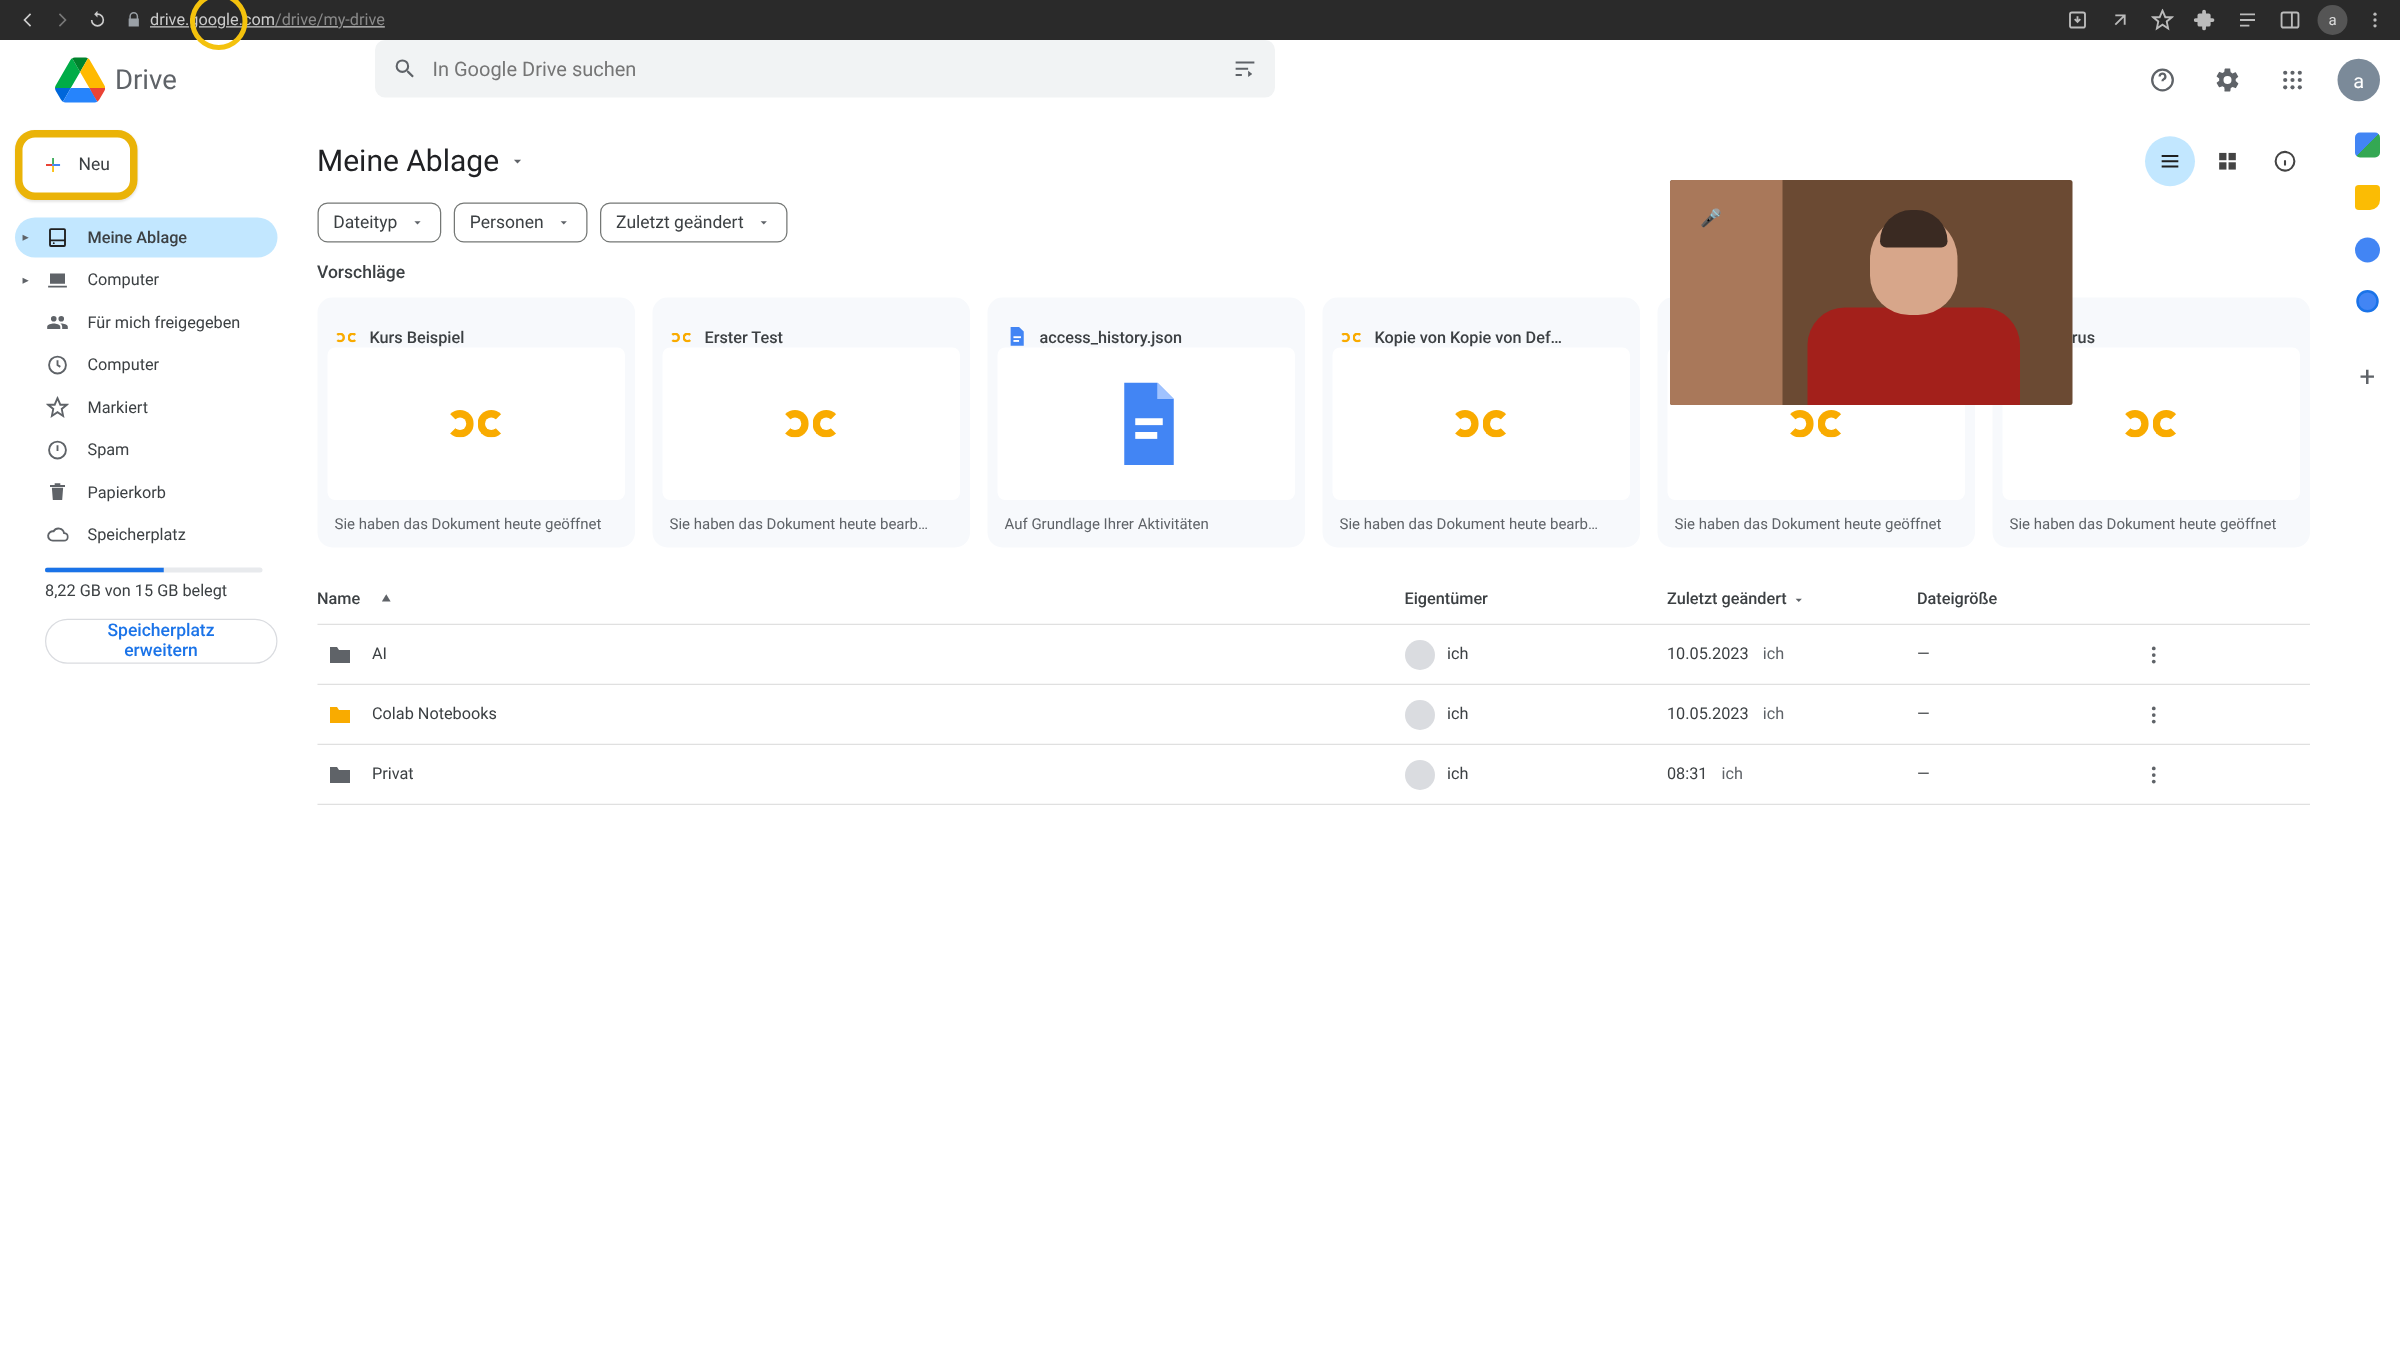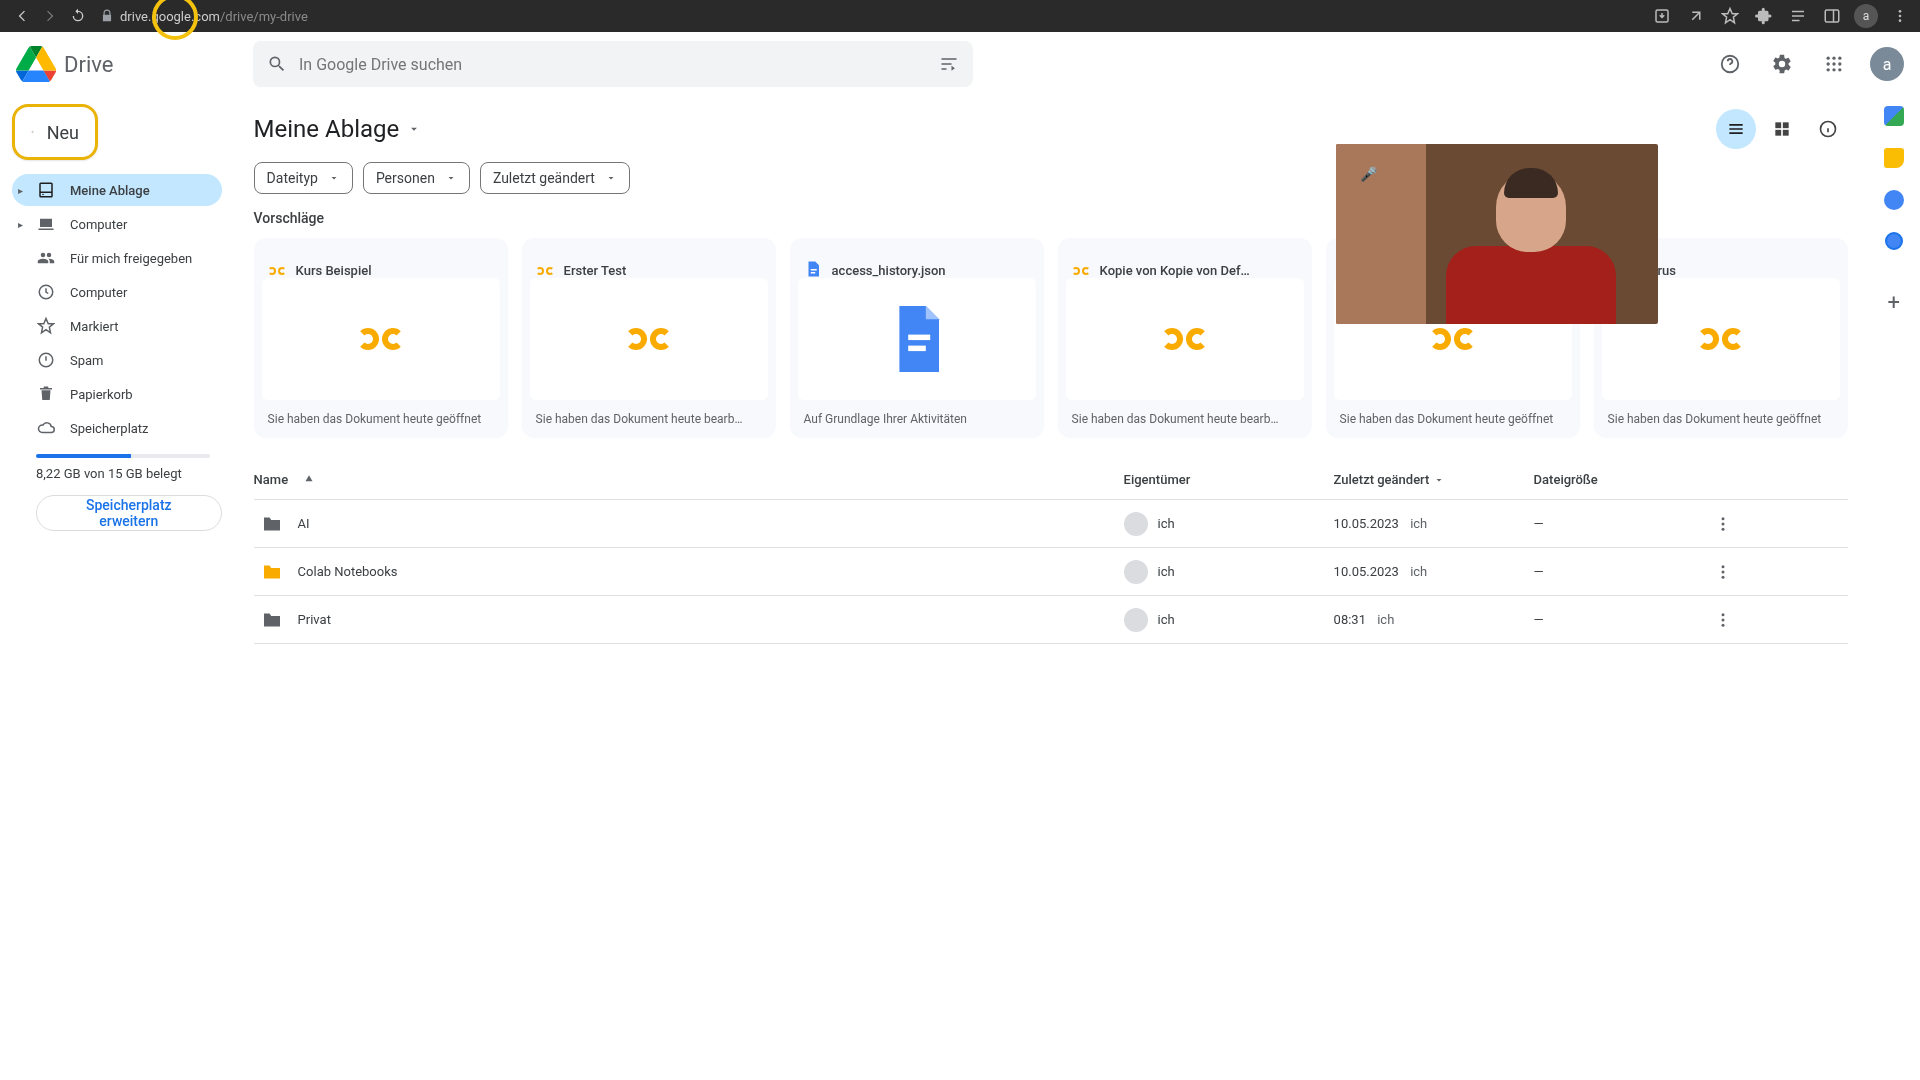--- a/index.html
+++ b/index.html
@@ -1,48 +1,48 @@
 <!DOCTYPE html>
 <html><head>
 <meta charset="utf-8">
 <style>
 * { margin:0; padding:0; box-sizing:border-box; font-family:"Google Sans",Roboto,Arial,sans-serif; }
 body { width:1920px; height:1080px; background:#fff; overflow:hidden; position:relative; }
 
 
 .browser-bar { height:32px; background:#2a2a2a; display:flex; align-items:center; padding:0 8px; color:#ccc; font-size:13px; }
 .browser-bar .nav-btn { width:28px; height:28px; display:flex; align-items:center; justify-content:center; color:#9aa0a6; }
-.browser-bar .addr { flex:1; display:flex; align-items:center; gap:6px; margin-left:8px; }
+.browser-bar .addr { flex:1; display:flex; align-items:center; gap:6px; margin-left:8px;text-decoration:underline; }
 .browser-bar .addr .lock { width:14px; height:14px; }
 .browser-bar .url { color:#ccc; }
 .browser-bar .url .path { color:#8a8a8a; }
 .browser-bar .right-icons { display:flex; gap:10px; align-items:center; }
 .browser-bar .right-icons > div { width:24px; height:24px; display:flex; align-items:center; justify-content:center; }
 .browser-bar .avatar-small { width:22px; height:22px; background:#555; border-radius:50%; color:#ddd; font-size:12px; display:flex;align-items:center;justify-content:center; }
 
 .highlight-circle { position:absolute; top:-6px; left:152px; width:46px; height:46px; border:4px solid #f4c20d; border-radius:50%; pointer-events:none; }
 
 
-.drive-header { height:64px; display:flex; align-items:center; padding:0 16px; gap:5px; }
+.drive-header { height:64px; display:flex; padding:0 16px; gap:24px;margin-left:28px; }
 .logo-wrap { display:flex; align-items:center; gap:8px; width:232px; }
 .drive-logo { width:40px; height:40px; }
 .logo-text { font-size:22px; color:#5f6368; }
 .search-box { flex:0 0 720px; height:46px; background:#f1f3f4; border-radius:8px; display:flex; align-items:center; padding:0 14px; gap:12px; }
 .search-box input { border:none; background:none; flex:1; font-size:16px; outline:none; color:#5f6368; }
 .hdr-spacer { flex:1; }
 .hdr-icons { display:flex; gap:12px; align-items:center; }
 .hdr-icons .ic { width:40px; height:40px; display:flex; align-items:center; justify-content:center; color:#5f6368; border-radius:50%; }
 .hdr-avatar { width:34px; height:34px; background:#7b8a99; border-radius:50%; color:#fff; display:flex;align-items:center;justify-content:center; font-size:16px; margin-left:4px; }
 
 
 .body-wrap { display:flex; height:calc(100% - 96px); }
 
 
 .sidebar { width:248px; padding:8px 12px 0 12px; display:flex; flex-direction:column; gap:2px; }
-.new-btn { width:86px; height:56px; border:3px solid #eab308; border-radius:16px; background:#fff; box-shadow:0 1px 2px rgba(0,0,0,0.1); display:flex; align-items:center; gap:12px; padding:0 16px; font-size:18px; color:#3c4043; margin-bottom:12px; }
+.new-btn { width:98px; height:56px; border:6px solid #eab308; border-radius:16px; background:#fff; box-shadow:0 1px 2px rgba(0,0,0,0.1); display:flex; align-items:center; gap:12px; padding:0 16px; font-size:14px; color:#3c4043; margin-bottom:12px; }
 .side-item { height:32px; display:flex; align-items:center; gap:14px; padding:0 12px 0 24px; border-radius:16px; font-size:13px; color:#3c4043; position:relative; }
 .side-item.active { background:#c2e7ff; font-weight:500; }
 .side-item .exp { position:absolute; left:6px; font-size:10px; color:#5f6368; }
 .side-ic { width:20px; height:20px; display:flex;align-items:center;justify-content:center; color:#5f6368; }
 .side-item.active .side-ic svg { fill:#1f1f1f; }
 .storage-bar { margin:8px 12px 6px 24px; height:4px; background:#e8eaed; border-radius:2px; overflow:hidden; }
 .storage-bar .fill { height:100%; width:55%; background:#1a73e8; }
 .storage-txt { margin-left:24px; font-size:13px; color:#3c4043; }
 .buy-btn { margin:12px 0 0 24px; border:1px solid #dadce0; border-radius:18px; height:36px; padding:0 18px; background:#fff; color:#1a73e8; font-size:14px; font-weight:500; width:fit-content; }
 

